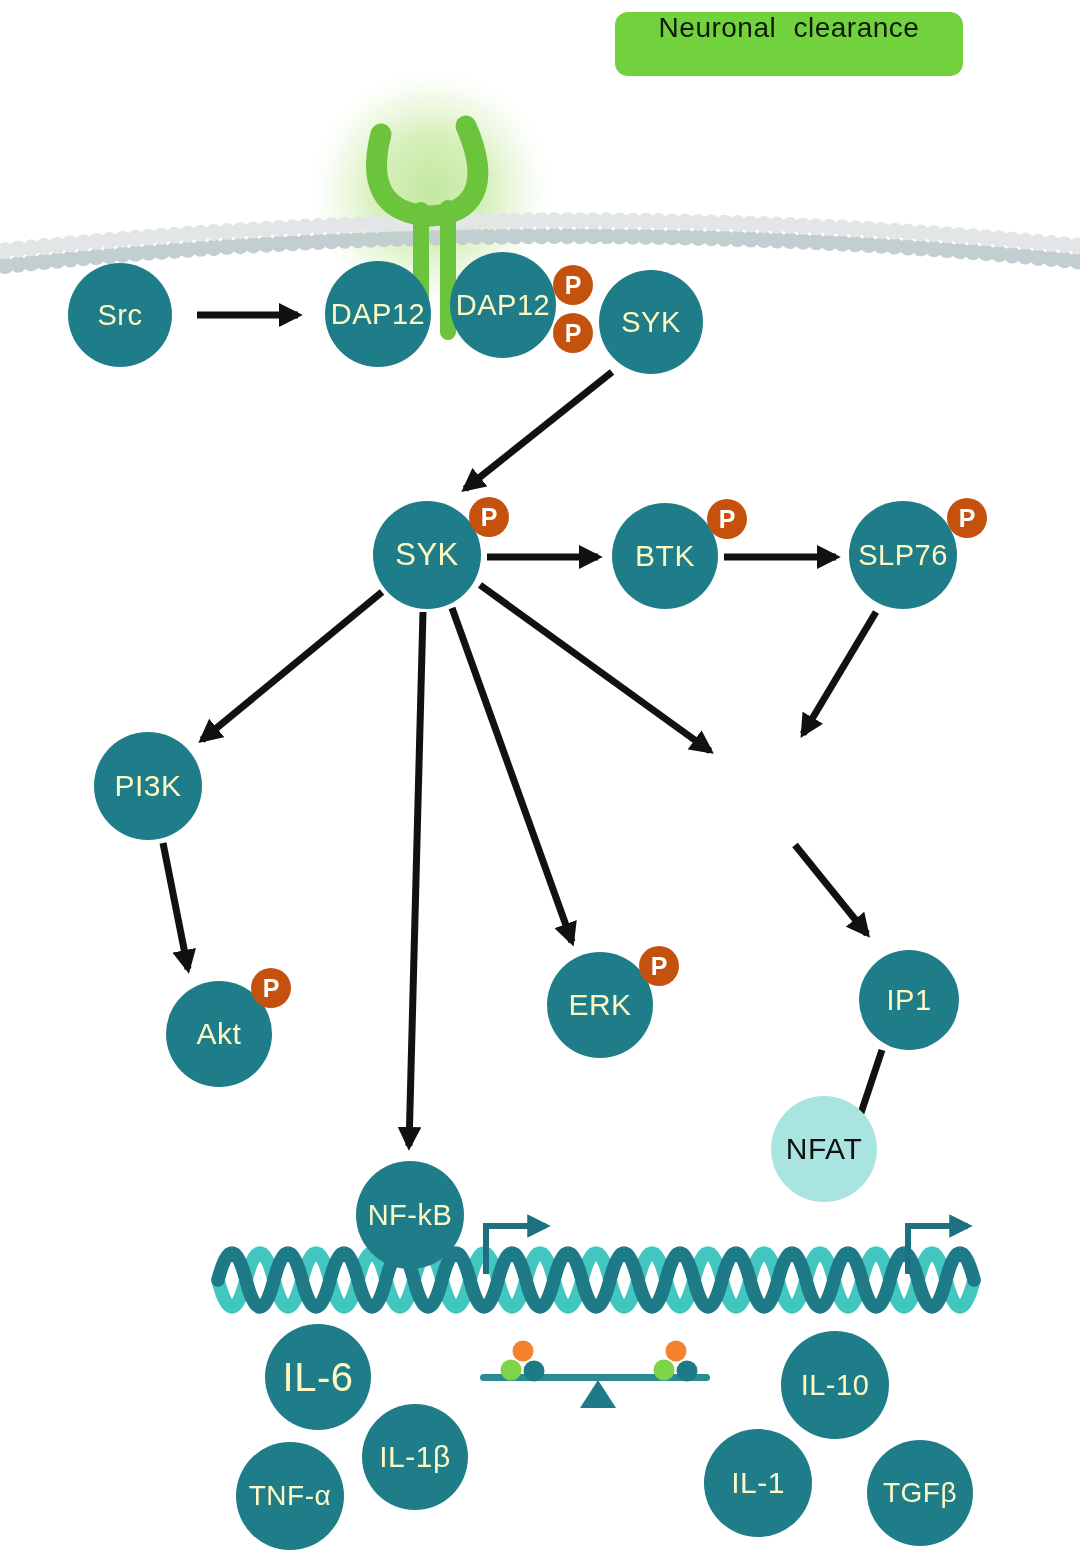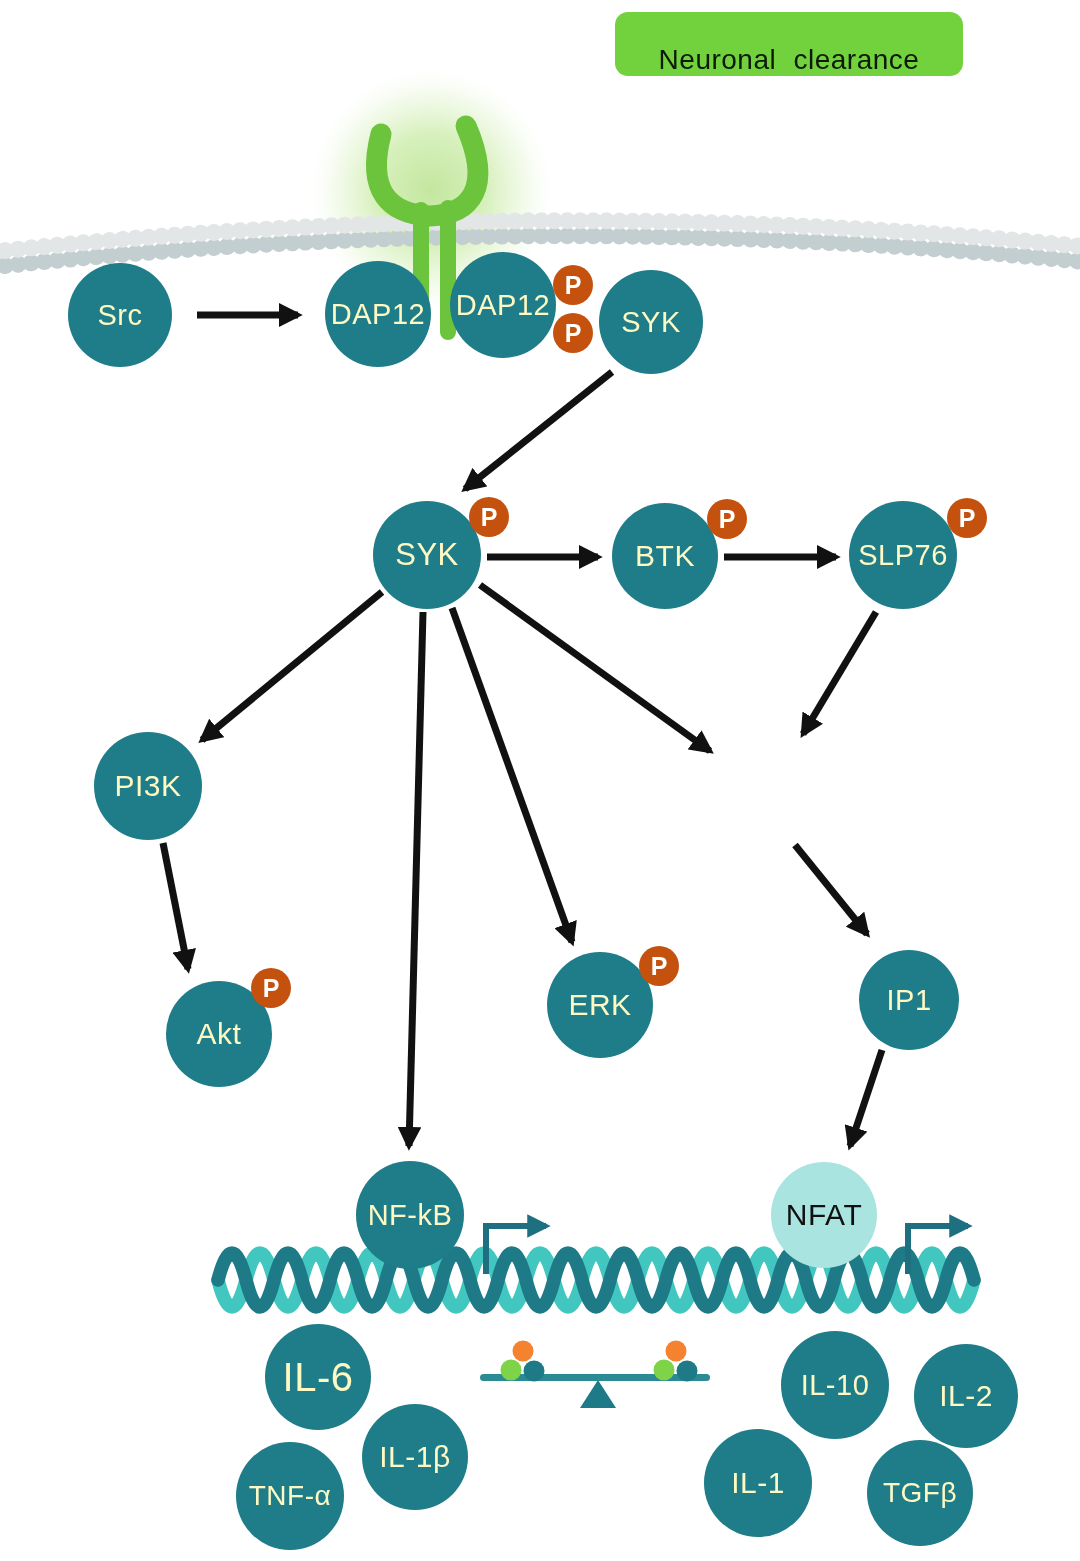--- a/index.html
+++ b/index.html
@@ -9,21 +9,21 @@
   svg.layer{position:absolute;left:0;top:0;}
   .node{position:absolute;border-radius:50%;background:#1f7c89;color:#fef9c3;
         display:flex;align-items:center;justify-content:center;
         font-size:29px;letter-spacing:.5px;text-align:center;}
   .node.light{background:#a9e4e0;color:#101010;}
   .badge{position:absolute;width:40px;height:40px;border-radius:50%;
          background:#c4520e;color:#ffffff;font-weight:bold;font-size:25px;
          display:flex;align-items:center;justify-content:center;}
   .banner{position:absolute;left:615px;top:12px;width:348px;height:64px;
           background:#72d23e;border-radius:13px;color:#0d1a08;
-          display:flex;align-items:flex-end;justify-content:center;
+          display:flex;align-items:flex-start;justify-content:center;
           font-size:28px;word-spacing:9px;letter-spacing:.5px;}
 </style>
 </head>
 <body>
 
 <div class="canvas">
 
   <svg class="layer" width="1080" height="1561" viewBox="0 0 1080 1561">
     <defs>
       <radialGradient id="glowGrad">
@@ -119,39 +119,36 @@
     </div>
   <div class="node" style="left:547px;top:952px;width:106px;height:106px;font-size:30px;">
     <span>ERK</span>
     </div>
   <div class="node" style="left:859px;top:950px;width:100px;height:100px;">
     <span>IP1</span>
     </div>
   <div class="node" style="left:356px;top:1161px;width:108px;height:108px;">
     <span>NF-kB</span>
     </div>
-  <div class="node light" style="left:771px;top:1162px;width:106px;height:106px;font-size:30px;">
+  <div class="node light" style="left:771px;top:1096px;width:106px;height:106px;font-size:30px;">
     <span>NFAT</span>
     </div>
 
   <div class="node" style="left:265px;top:1324px;width:106px;height:106px;font-size:40px;">
     <span>IL-6</span>
     </div>
   <div class="node" style="left:362px;top:1404px;width:106px;height:106px;font-size:30px;">
     <span>IL-1β</span>
     </div>
   <div class="node" style="left:236px;top:1442px;width:108px;height:108px;font-size:28px;align-items:center;">
     <span>TNF-α</span>
     </div>
 
   <div class="node" style="left:781px;top:1331px;width:108px;height:108px;">
     <span>IL-10</span>
-    </div>
-  <div class="node" style="left:914px;top:1344px;width:104px;height:104px;font-size:30px;">
-    <span>IL-2</span>
     </div>
   <div class="node" style="left:704px;top:1429px;width:108px;height:108px;font-size:30px;">
     <span>IL-1</span>
     </div>
   <div class="node" style="left:867px;top:1440px;width:106px;height:106px;font-size:28px;">
     <span>TGFβ</span>
     </div>
 
   <div class="badge" style="left:553px;top:265px;">
     <span>P</span>

